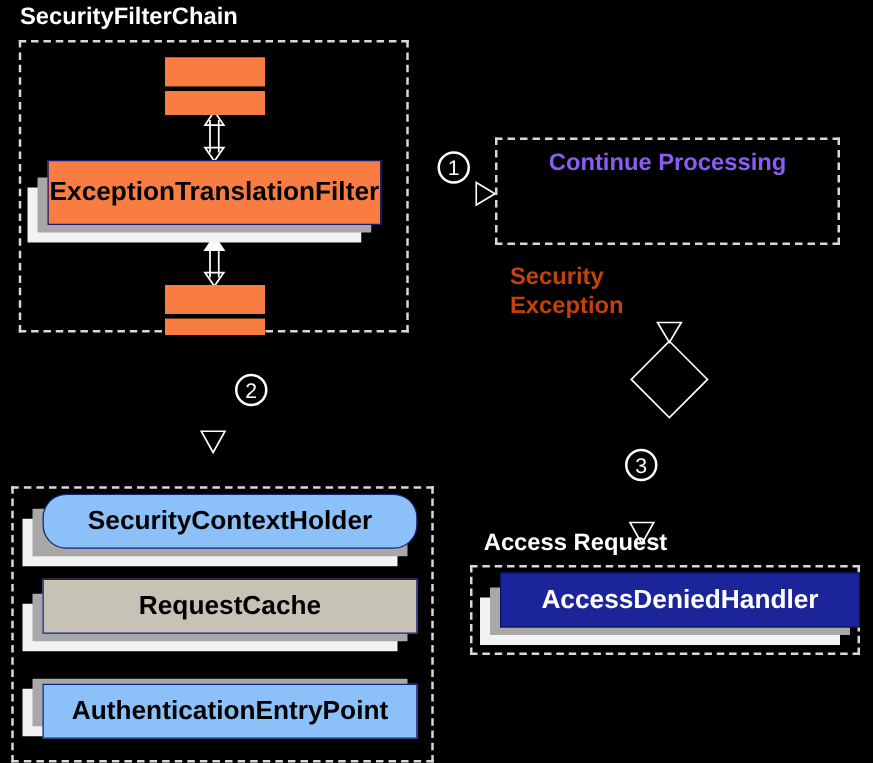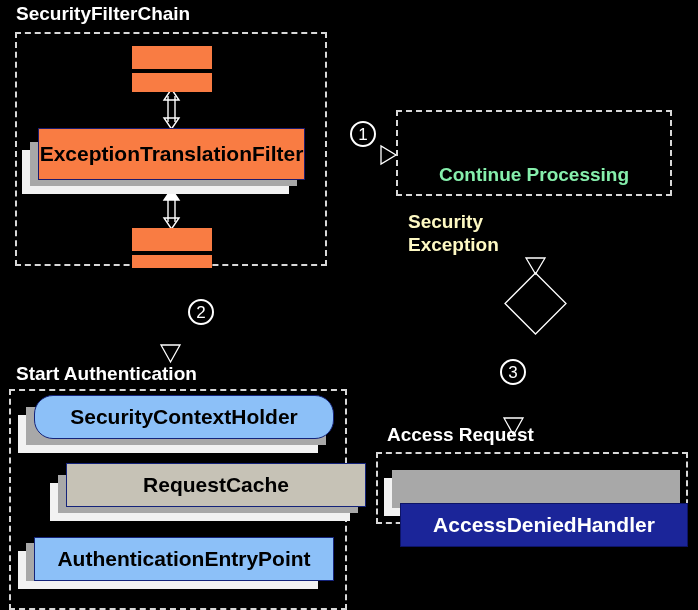--- a/index.html
+++ b/index.html
@@ -35,40 +35,40 @@
   .stack .l-front{
     box-sizing:border-box;
     display:flex;align-items:center;justify-content:center;
     text-align:center;
     font-weight:bold;
     line-height:1.05;
   }
   .front-orange{background:#f97c43;border:1px solid #1a1a6e;color:#000;}
   .front-blue{background:#8cc0f8;border:1px solid #14237a;color:#000;}
   .front-gray{background:#c6c2b6;border:1px solid #14237a;color:#000;}
-  .front-navy{background:#1b2599;border:1px solid #0d1466;color:#ffffff;margin-top:45px;}
+  .front-navy{background:#1b2599;border:1px solid #0d1466;color:#ffffff;}
 
   
   .bar-orange{background:#f97c43;border:1px solid #f97c43;}
 
   
   .label{
-    color:#fef9c3;
+    color:#c2410c;
     font-weight:bold;
     font-size:19px;
     line-height:23px;
     white-space:pre-line;
   }
   .label-box{
-    color:#86efac;
+    color:#8b5cf6;
     font-weight:bold;
     font-size:19px;
     line-height:26px;
     text-align:center;
-    display:flex;align-items:center;justify-content:flex-end;
+    display:flex;align-items:center;justify-content:space-between;
   }
 
   
   .circnum{
     width:26px;height:26px;border-radius:50%;
     border:2px solid #ffffff;
     color:#ffffff;
     font-size:17px;font-weight:normal;
     display:flex;align-items:center;justify-content:center;
     line-height:1;
@@ -136,40 +136,39 @@
   <div class="abs group" style="left:396px;top:110px;width:276px;height:86px;"></div>
   <div class="abs label-box" style="left:402px;top:118px;width:264px;height:70px;flex-direction:column;">
     <span>Continue Processing</span>
   </div>
 
   <div class="abs label" style="left:408px;top:210px;width:180px;">Security
 Exception</div>
 
   <div class="abs circnum" style="left:188px;top:299px;">2</div>
 
-  <div class="abs group-title" style="left:16px;top:363px;">Start Authentication</div>
 
   <div class="abs group" style="left:9px;top:389px;width:338px;height:221px;"></div>
 
   <div class="stack" style="left:18px;top:395px;width:320px;height:65px;">
     <div class="layer l-back" style="left:0px;top:20px;width:300px;height:38px;"></div>
     <div class="layer l-mid" style="left:8px;top:12px;width:300px;height:38px;"></div>
     <div class="layer l-front front-blue" style="left:16px;top:0px;width:300px;height:44px;font-size:21px;border-radius:19px;">SecurityContextHolder</div>
   </div>
 
-  <div class="stack" style="left:18px;top:463px;width:320px;height:65px;margin-left:32px;">
+  <div class="stack" style="left:18px;top:463px;width:320px;height:65px;">
     <div class="layer l-back" style="left:0px;top:20px;width:300px;height:38px;"></div>
     <div class="layer l-mid" style="left:8px;top:12px;width:300px;height:38px;"></div>
     <div class="layer l-front front-gray" style="left:16px;top:0px;width:300px;height:44px;font-size:21px;">RequestCache</div>
   </div>
 
   <div class="stack" style="left:18px;top:531px;width:320px;height:65px;">
     <div class="layer l-back" style="left:0px;top:20px;width:300px;height:38px;"></div>
     <div class="layer l-mid" style="left:8px;top:12px;width:300px;height:38px;"></div>
-    <div class="layer l-front front-blue" style="left:16px;top:6px;width:300px;height:44px;font-size:21px;">AuthenticationEntryPoint</div>
+    <div class="layer l-front front-blue" style="left:16px;top:16px;width:300px;height:44px;font-size:21px;">AuthenticationEntryPoint</div>
   </div>
 
   <div class="abs circnum" style="left:500px;top:359px;">3</div>
 
   <div class="abs group-title" style="left:387px;top:424px;">Access Request</div>
 
   <div class="abs group" style="left:376px;top:452px;width:312px;height:72px;"></div>
 
   <div class="stack" style="left:384px;top:458px;width:300px;height:65px;">
     <div class="layer l-back" style="left:0px;top:20px;width:288px;height:38px;"></div>

